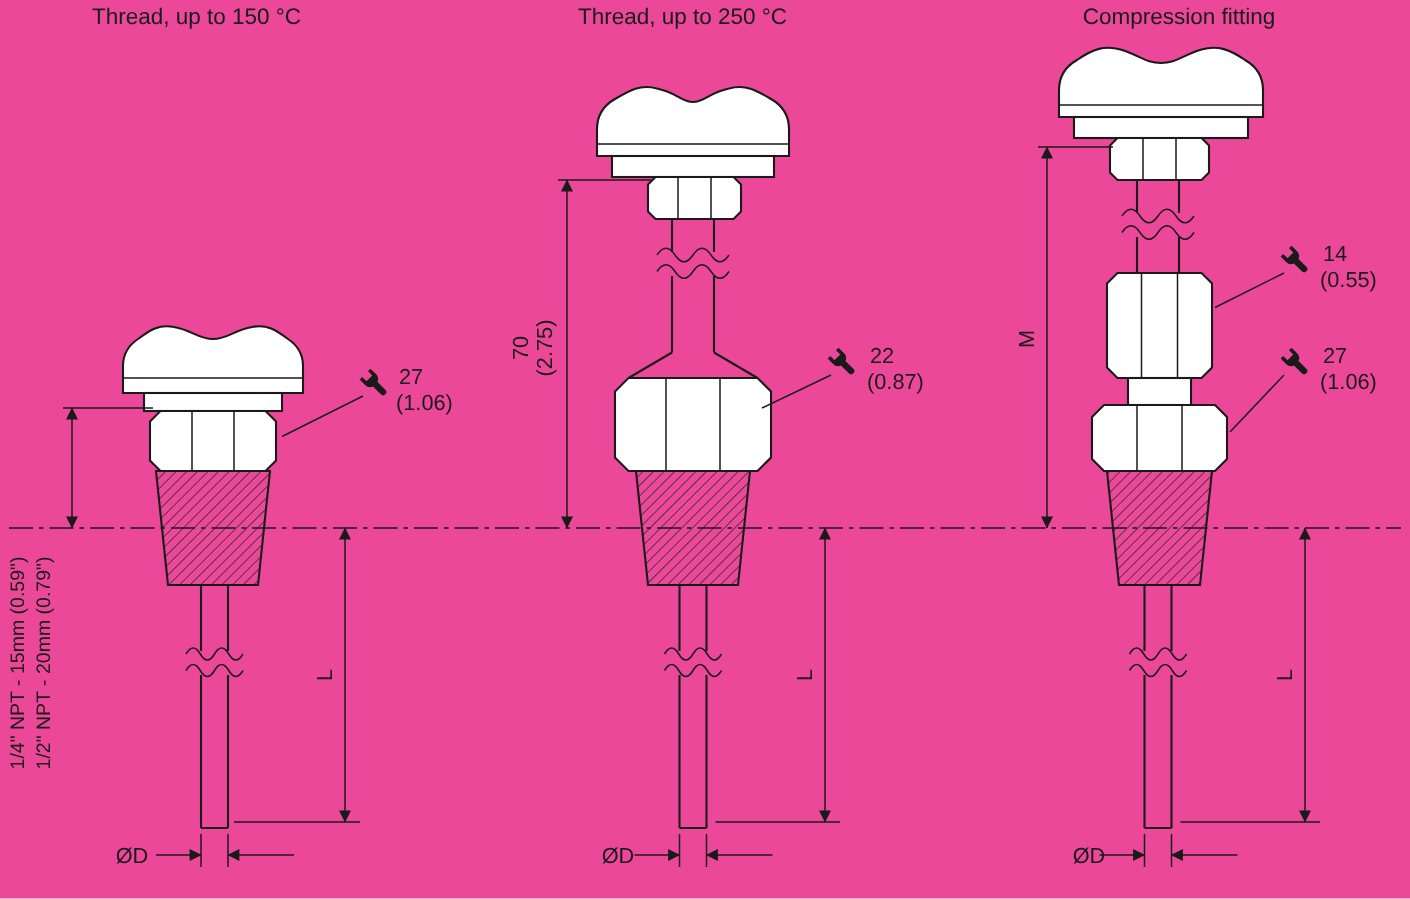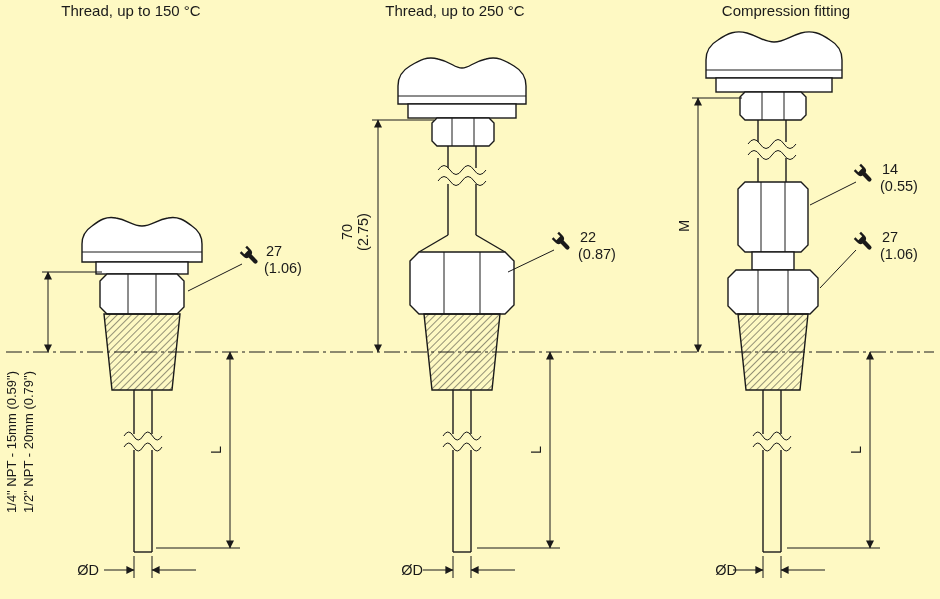--- a/index.html
+++ b/index.html
@@ -5,21 +5,21 @@
   html, body {
     margin: 0;
     padding: 0;
     background: #ffffff;
     font-family: "Liberation Sans", sans-serif;
   }
   #canvas {
     position: relative;
     width: 940px;
     height: 599px;
-    background: #fef9c3;
+    background: #ec4899;
     overflow: hidden;
   }
   svg { display: block; }
   text {
     font-family: "Liberation Sans", sans-serif;
     fill: #1a1a1a;
   }
   .t-title { font-size: 15px; }
   .t-dim   { font-size: 14.5px; }
   .t-spec  { font-size: 13px; }

